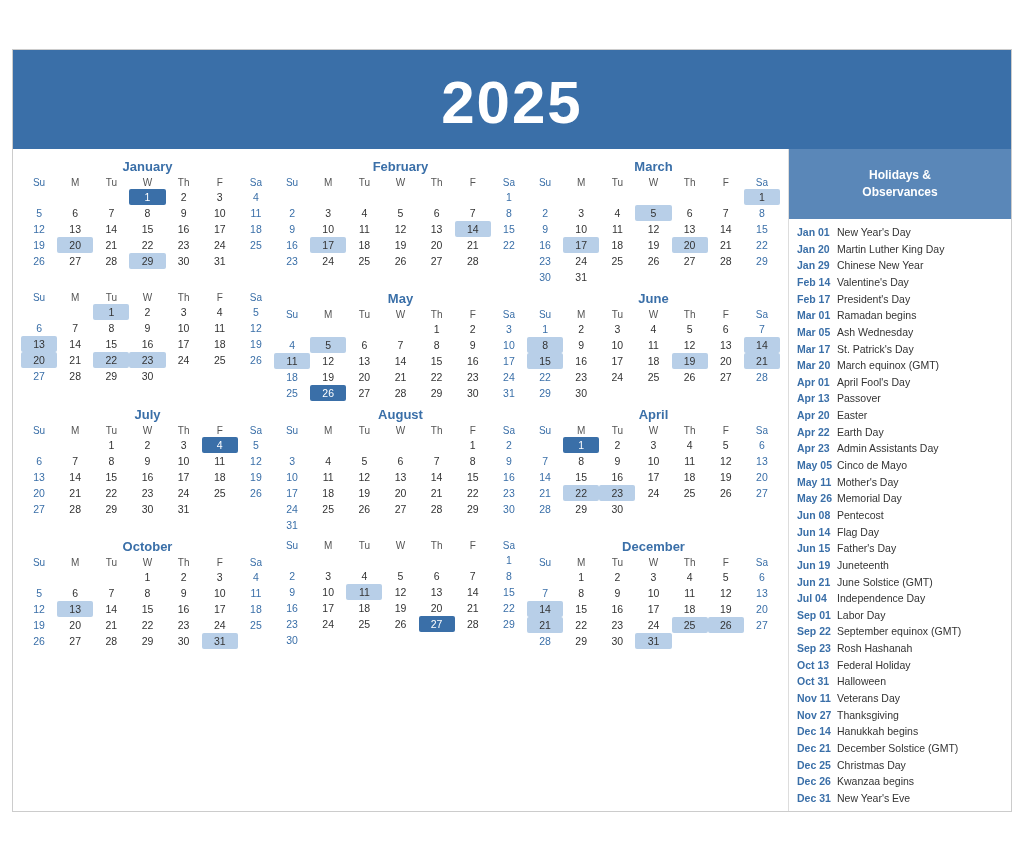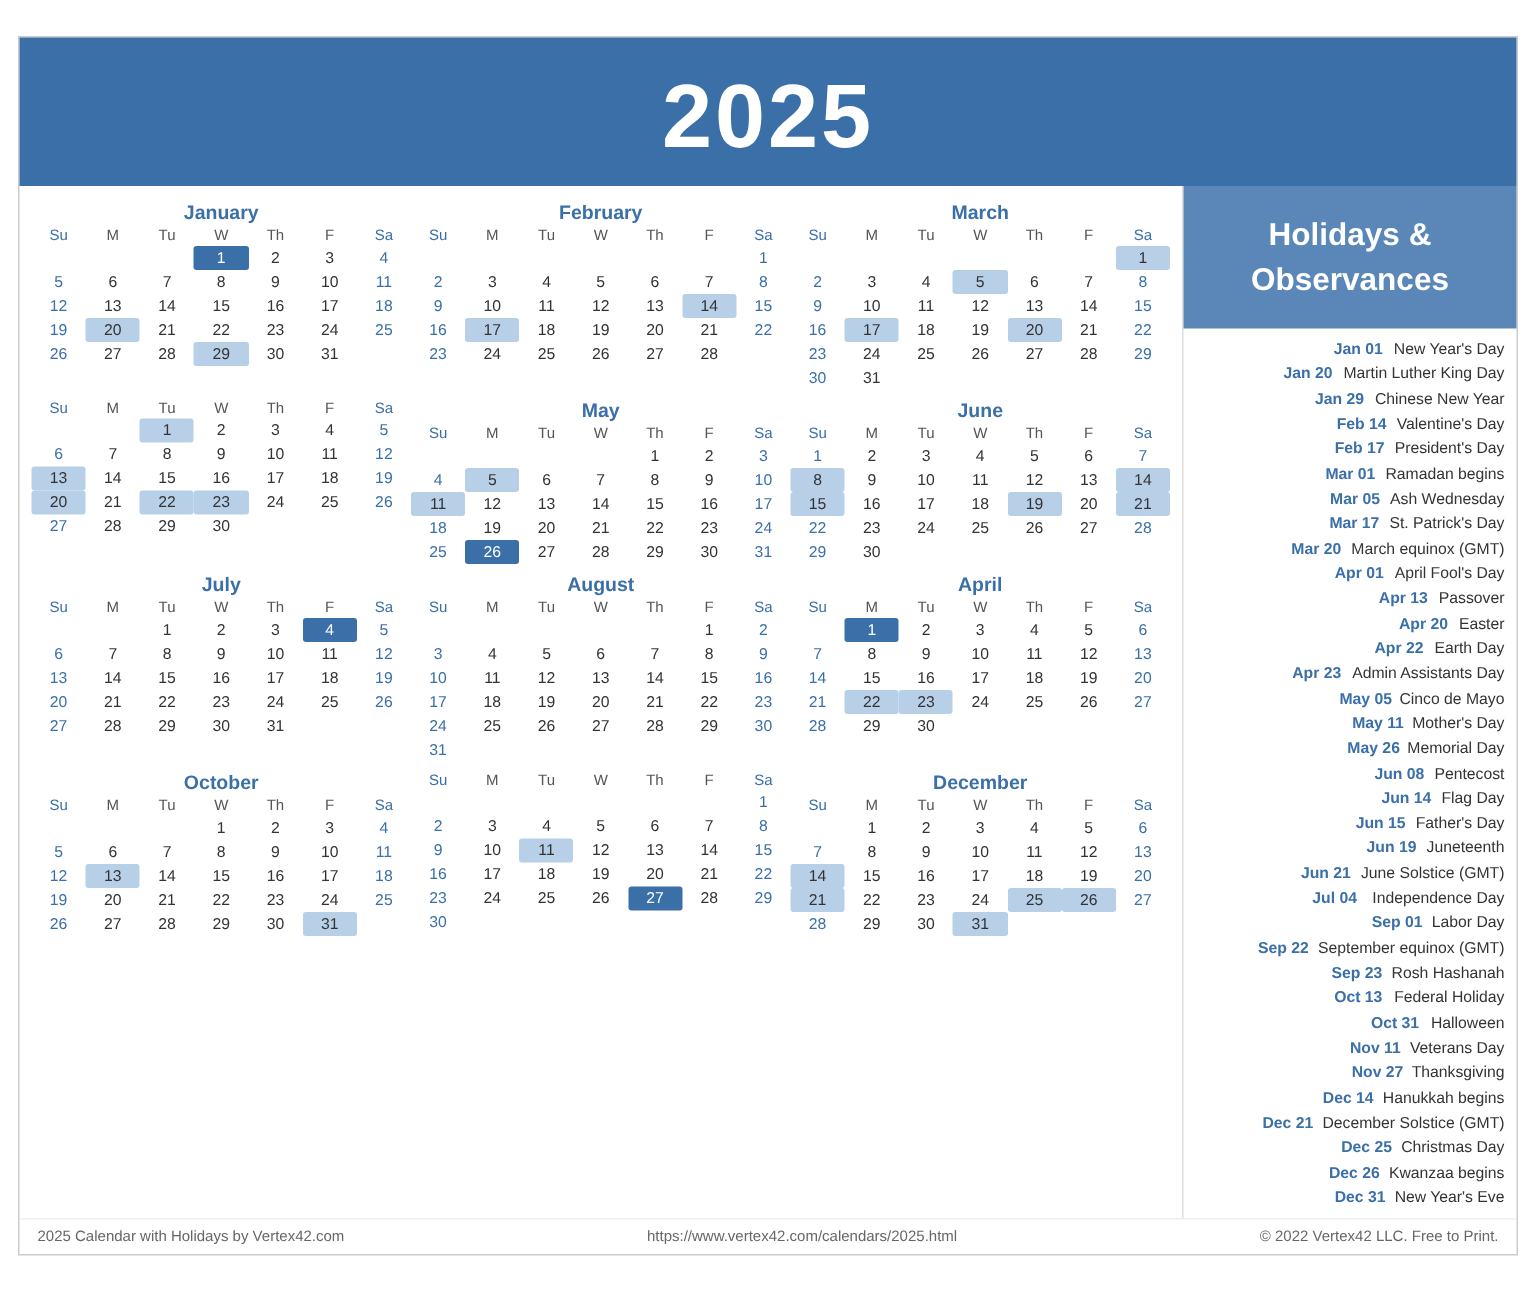--- a/index.html
+++ b/index.html
@@ -99,35 +99,34 @@
     
     .sidebar {
       width: 222px;
       display: flex;
       flex-direction: column;
     }
     .sidebar-header {
       background: #5a87b8;
       color: white;
       text-align: center;
-      font-size: 21px;
+      font-size: 12px;
       font-weight: bold;
       padding: 18px 10px;
       line-height: 1.4;
     }
     .sidebar-list {
       padding: 6px 8px 4px;
       flex: 1;
     }
     .sidebar-item {
       display: flex;
       font-size: 10.5px;
       padding: 1.5px 0;
       line-height: 1.3;
-      justify-content: flex-end;
     }
     .sidebar-item .date {
       color: #3a6fa8;
       font-weight: bold;
       min-width: 40px;
       flex-shrink: 0;
     }
     .sidebar-item .event {
       color: #333;
     }
@@ -1073,18 +1072,13 @@
             <span class="event">Kwanzaa begins</span>
           </div>
           <div class="sidebar-item">
             <span class="date">Dec 31</span>
             <span class="event">New Year's Eve</span>
           </div>
         </div>
     </div>
   </div>
 
-  <div class="footer">
-    <span>2025 Calendar with Holidays by Vertex42.com</span>
-    <span>https://www.vertex42.com/calendars/2025.html</span>
-    <span>© 2022 Vertex42 LLC. Free to Print.</span>
-  </div>
 </div>
 
 </body></html>

